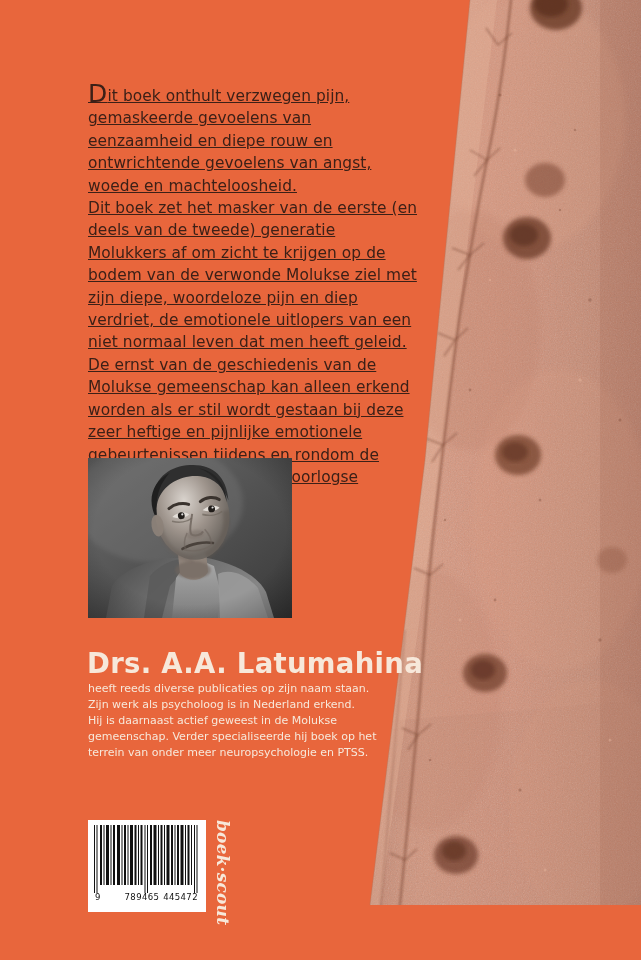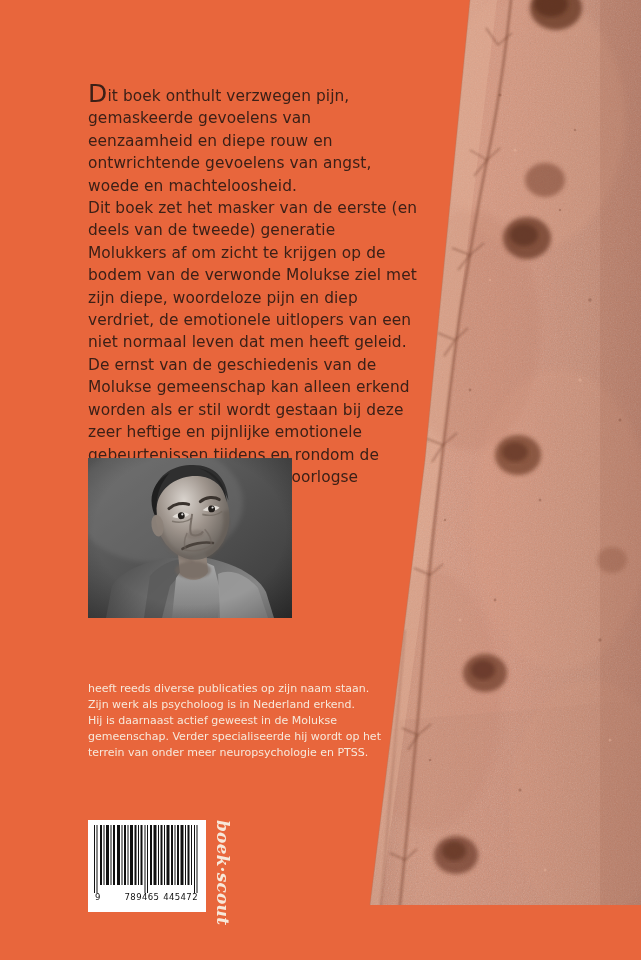--- a/index.html
+++ b/index.html
@@ -38,20 +38,21 @@
   .blurb {
     position: absolute;
     left: 88px;
     top: 84px;
     width: 330px;
     color: #3C2017;
     font-size: 15.4px;
     line-height: 1.455;
     letter-spacing: 0.005em;
     z-index: 6;
+    text-decoration: underline;
   }
   .blurb p {
     margin: 0;
   }
   .dropcap {
     font-size: 25px;
     line-height: 0.8;
     vertical-align: -1px;
     letter-spacing: 0.2px;
   }
@@ -375,26 +376,27 @@
       <rect width="204" height="160" fill="none"></rect>
       <path d="M 0 0 L 204 0 L 204 160 L 0 160 Z" fill="none"></path>
       <radialGradient id="vig" cx="0.5" cy="0.45" r="0.78">
         <stop offset="60%" stop-color="#000" stop-opacity="0"></stop>
         <stop offset="100%" stop-color="#000" stop-opacity="0.38"></stop>
       </radialGradient>
       <rect width="204" height="160" fill="url(#vig)"></rect>
     </svg>
   </div>
 
+  <div class="author-name">Drs. A.A. Latumahina</div>
 
   <div class="author-bio">
     <p>heeft reeds diverse publicaties op zijn naam staan.</p>
     <p>Zijn werk als psycholoog is in Nederland erkend.</p>
     <p>Hij is daarnaast actief geweest in de Molukse</p>
-    <p>gemeenschap. Verder specialiseerde hij wordt op het</p>
+    <p>gemeenschap. Verder specialiseerde hij boek op het</p>
     <p>terrein van onder meer neuropsychologie en PTSS.</p>
   </div>
 
   <div class="barcode-box">
     <svg class="barcode-bars" viewBox="0 0 216 136" preserveAspectRatio="none">
       <g fill="#111111">
         <rect x="2" y="0" width="2" height="136"></rect>
         <rect x="7" y="0" width="2" height="136"></rect>
         <rect x="14" y="0" width="4" height="120"></rect>
         <rect x="21" y="0" width="2" height="120"></rect>

